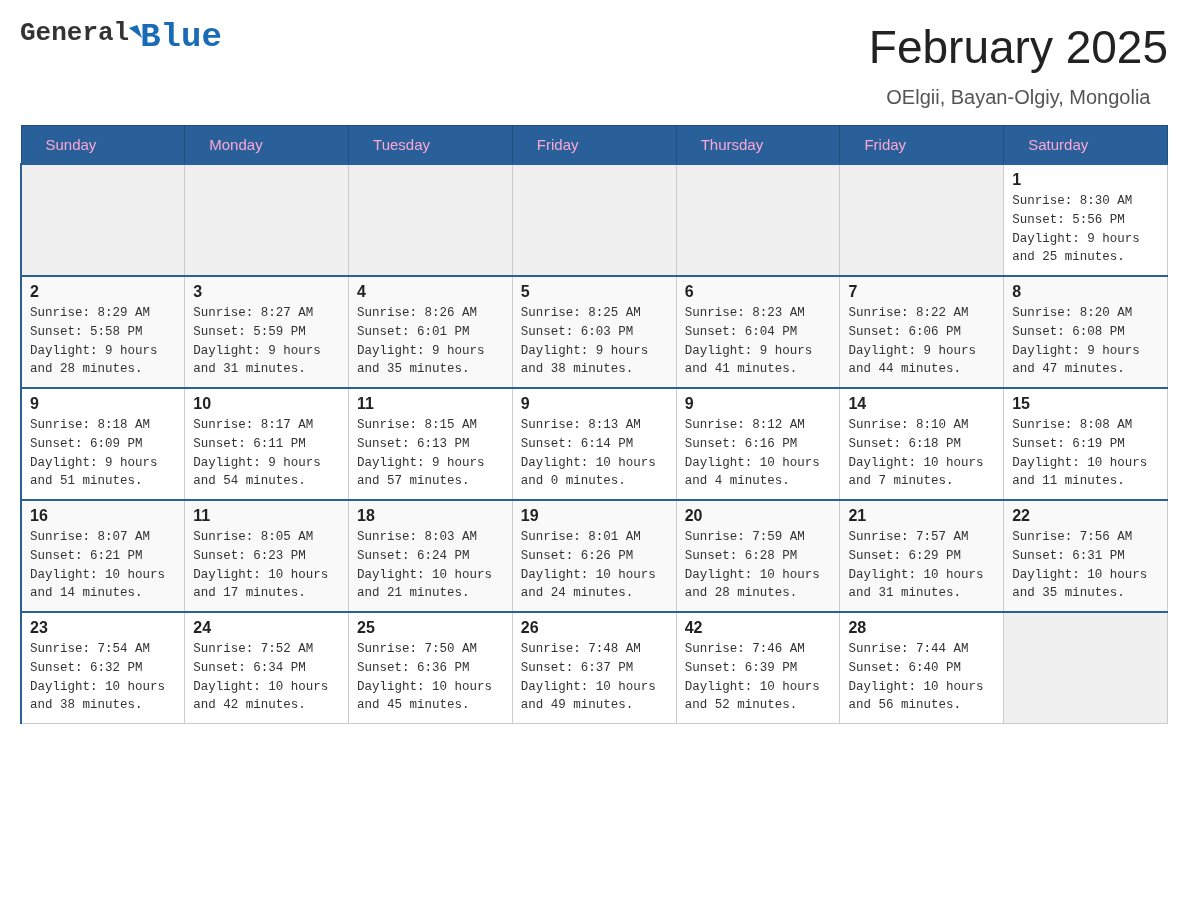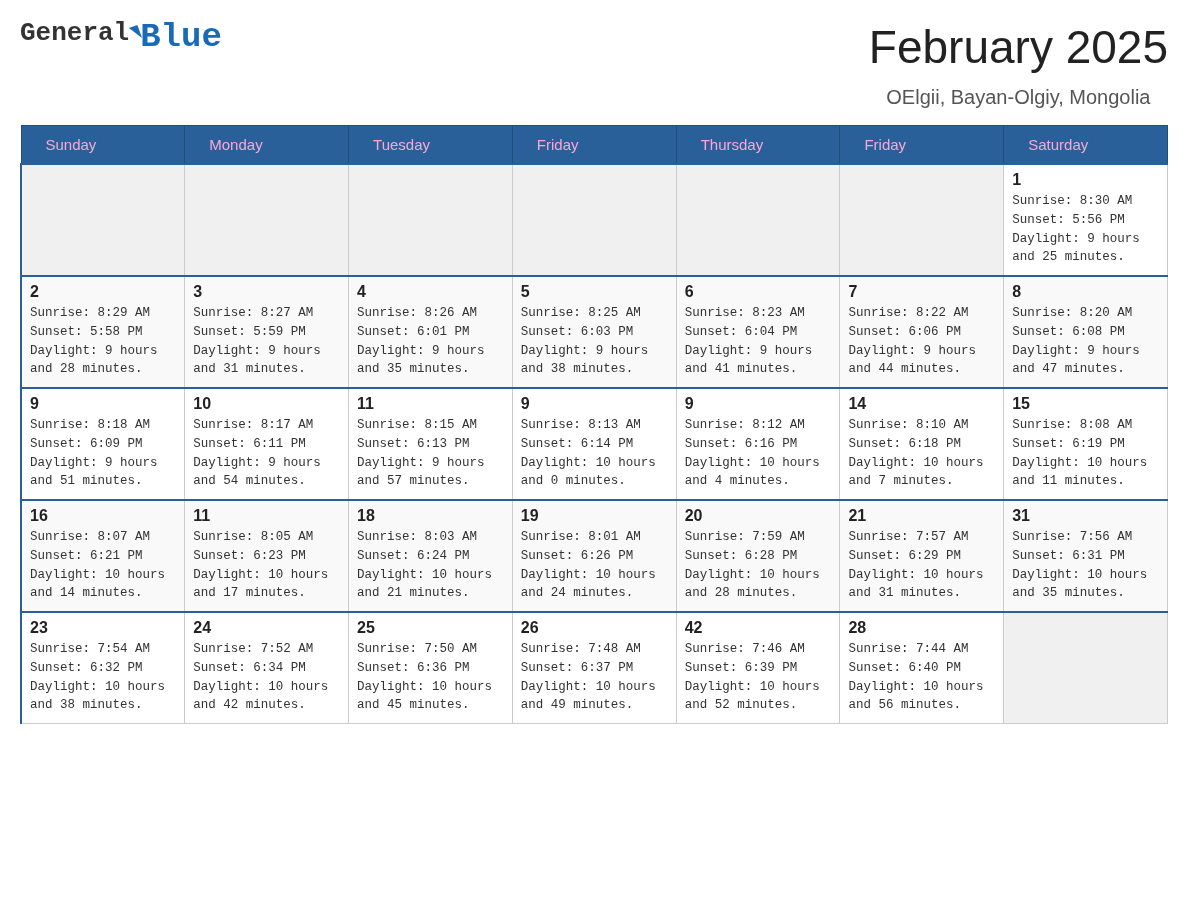--- a/index.html
+++ b/index.html
@@ -229,21 +229,21 @@
         </td>
         <td>
           <span class="day-number">20</span>
           <div class="day-info">Sunrise: 7:59 AM<br>Sunset: 6:28 PM<br>Daylight: 10 hours and 28 minutes.</div>
         </td>
         <td>
           <span class="day-number">21</span>
           <div class="day-info">Sunrise: 7:57 AM<br>Sunset: 6:29 PM<br>Daylight: 10 hours and 31 minutes.</div>
         </td>
         <td>
-          <span class="day-number">31</span>
+          <span class="day-number">22</span>
           <div class="day-info">Sunrise: 7:56 AM<br>Sunset: 6:31 PM<br>Daylight: 10 hours and 35 minutes.</div>
         </td>
       </tr>
       <tr>
         <td>
           <span class="day-number">23</span>
           <div class="day-info">Sunrise: 7:54 AM<br>Sunset: 6:32 PM<br>Daylight: 10 hours and 38 minutes.</div>
         </td>
         <td>
           <span class="day-number">24</span>

